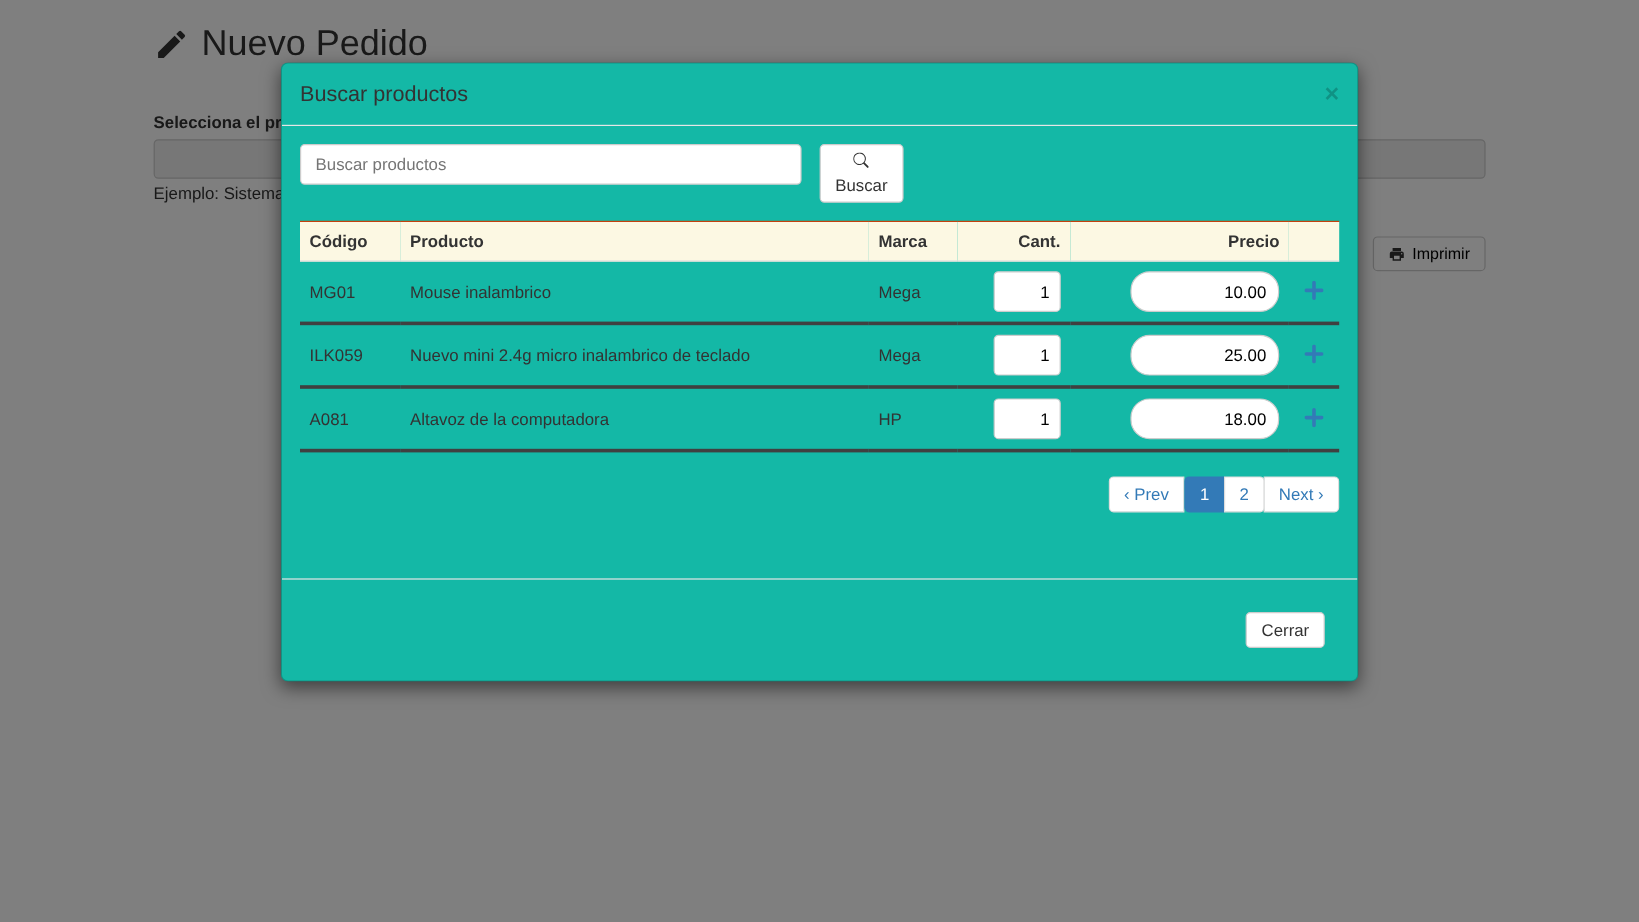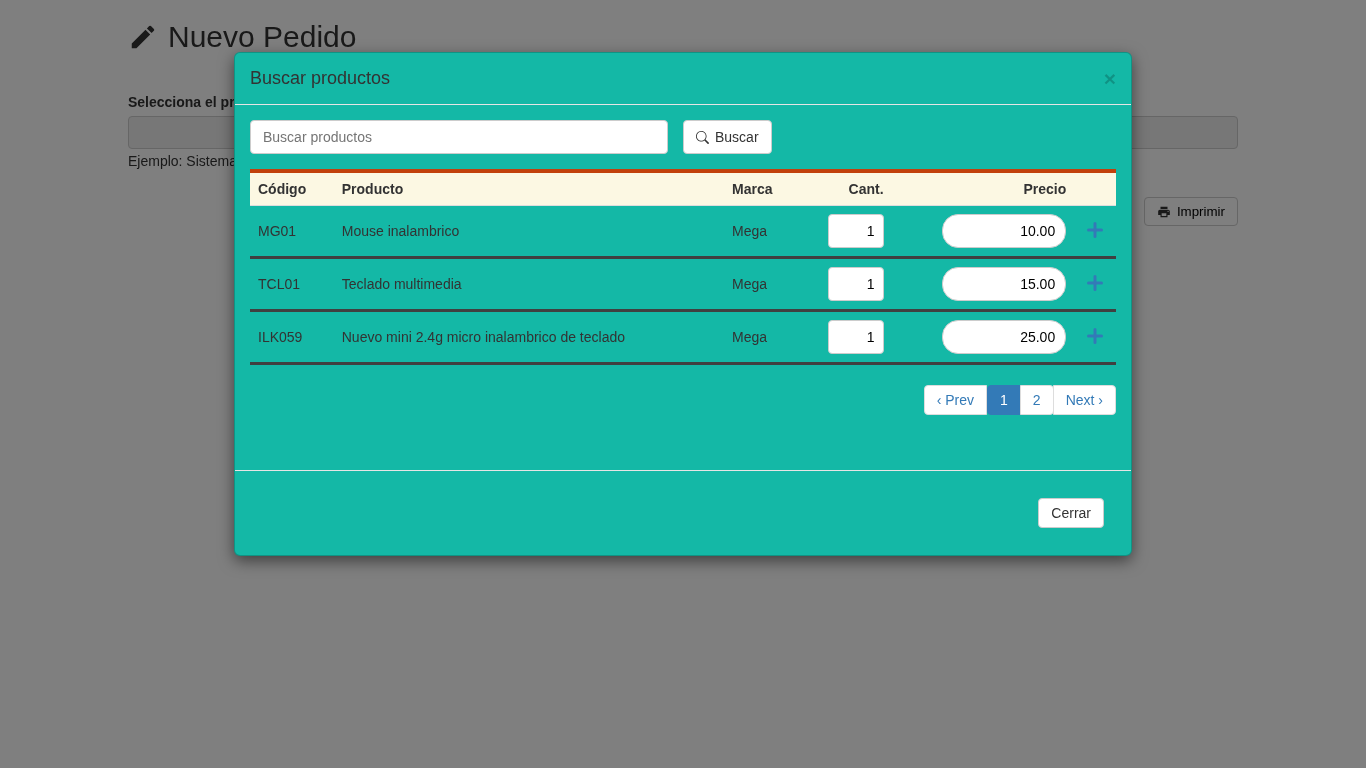--- a/index.html
+++ b/index.html
@@ -95,30 +95,31 @@
     display: inline-flex;
     align-items: center;
     gap: 6px;
     padding: 6px 12px;
     font-size: 14px;
     border: 1px solid #ccc;
     border-radius: 4px;
     background: #fff;
     cursor: pointer;
     color: #333;
+    flex-direction: column;
   }
   .btn svg { width: 13px; height: 13px; fill: #333; }
 
   table { width: 100%; border-collapse: collapse; }
   thead tr { background: #fcf8e3; }
   th {
     text-align: left;
     padding: 8px;
     font-weight: 700;
-    border-top: 4px solid #c2410c;
+    border-top: 1px solid #c2410c;
     border-bottom: 1px solid #ddd;
   }
   th.r, td.r { text-align: right; }
   th.c, td.c { text-align: center; }
   td {
     padding: 8px;
     border-bottom: 3px solid #404040;
     vertical-align: middle;
   }
   .num-input {
@@ -231,39 +232,39 @@
             <td>MG01</td>
             <td>Mouse inalambrico</td>
             <td>Mega</td>
             <td class="r"><input class="num-input" value="1" style=""></td>
             <td class="r"><input class="price-input" value="10.00" style=""></td>
             <td class="c"><button class="plus-btn"><svg viewBox="0 0 16 16">
                   <path d="M8 0a1.5 1.5 0 0 1 1.5 1.5V6.5h5a1.5 1.5 0 0 1 0 3h-5v5a1.5 1.5 0 0 1-3 0v-5h-5a1.5 1.5 0 0 1 0-3h5v-5A1.5 1.5 0 0 1 8 0z"></path>
                 </svg></button></td>
           </tr>
           <tr>
-            <td>TCL01</td>
-            <td>Teclado multimedia</td>
-            <td>Mega</td>
-            <td class="r"><input class="num-input" value="1" style=""></td>
-            <td class="r"><input class="price-input" value="15.00" style=""></td>
-            <td class="c"><button class="plus-btn"><svg viewBox="0 0 16 16">
-                  <path d="M8 0a1.5 1.5 0 0 1 1.5 1.5V6.5h5a1.5 1.5 0 0 1 0 3h-5v5a1.5 1.5 0 0 1-3 0v-5h-5a1.5 1.5 0 0 1 0-3h5v-5A1.5 1.5 0 0 1 8 0z"></path>
-                </svg></button></td>
-          </tr>
-          <tr>
             <td>ILK059</td>
             <td>Nuevo mini 2.4g micro inalambrico de teclado</td>
             <td>Mega</td>
             <td class="r"><input class="num-input" value="1" style=""></td>
             <td class="r"><input class="price-input" value="25.00" style=""></td>
             <td class="c"><button class="plus-btn"><svg viewBox="0 0 16 16">
                   <path d="M8 0a1.5 1.5 0 0 1 1.5 1.5V6.5h5a1.5 1.5 0 0 1 0 3h-5v5a1.5 1.5 0 0 1-3 0v-5h-5a1.5 1.5 0 0 1 0-3h5v-5A1.5 1.5 0 0 1 8 0z"></path>
                 </svg></button></td>
           </tr>
+          <tr>
+            <td>A081</td>
+            <td>Altavoz de la computadora</td>
+            <td>HP</td>
+            <td class="r"><input class="num-input" value="1" style=""></td>
+            <td class="r"><input class="price-input" value="18.00" style=""></td>
+            <td class="c"><button class="plus-btn"><svg viewBox="0 0 16 16">
+                  <path d="M8 0a1.5 1.5 0 0 1 1.5 1.5V6.5h5a1.5 1.5 0 0 1 0 3h-5v5a1.5 1.5 0 0 1-3 0v-5h-5a1.5 1.5 0 0 1 0-3h5v-5A1.5 1.5 0 0 1 8 0z"></path>
+                </svg></button></td>
+          </tr>
         </tbody>
     </table>
 
     <div class="pagination">
       <div class="page">‹ Prev</div>
       <div id="page-numbers" style="display:contents"><div class="page active">1</div><div class="page">2</div></div>
       <div class="page">Next ›</div>
     </div>
   </div>
 

